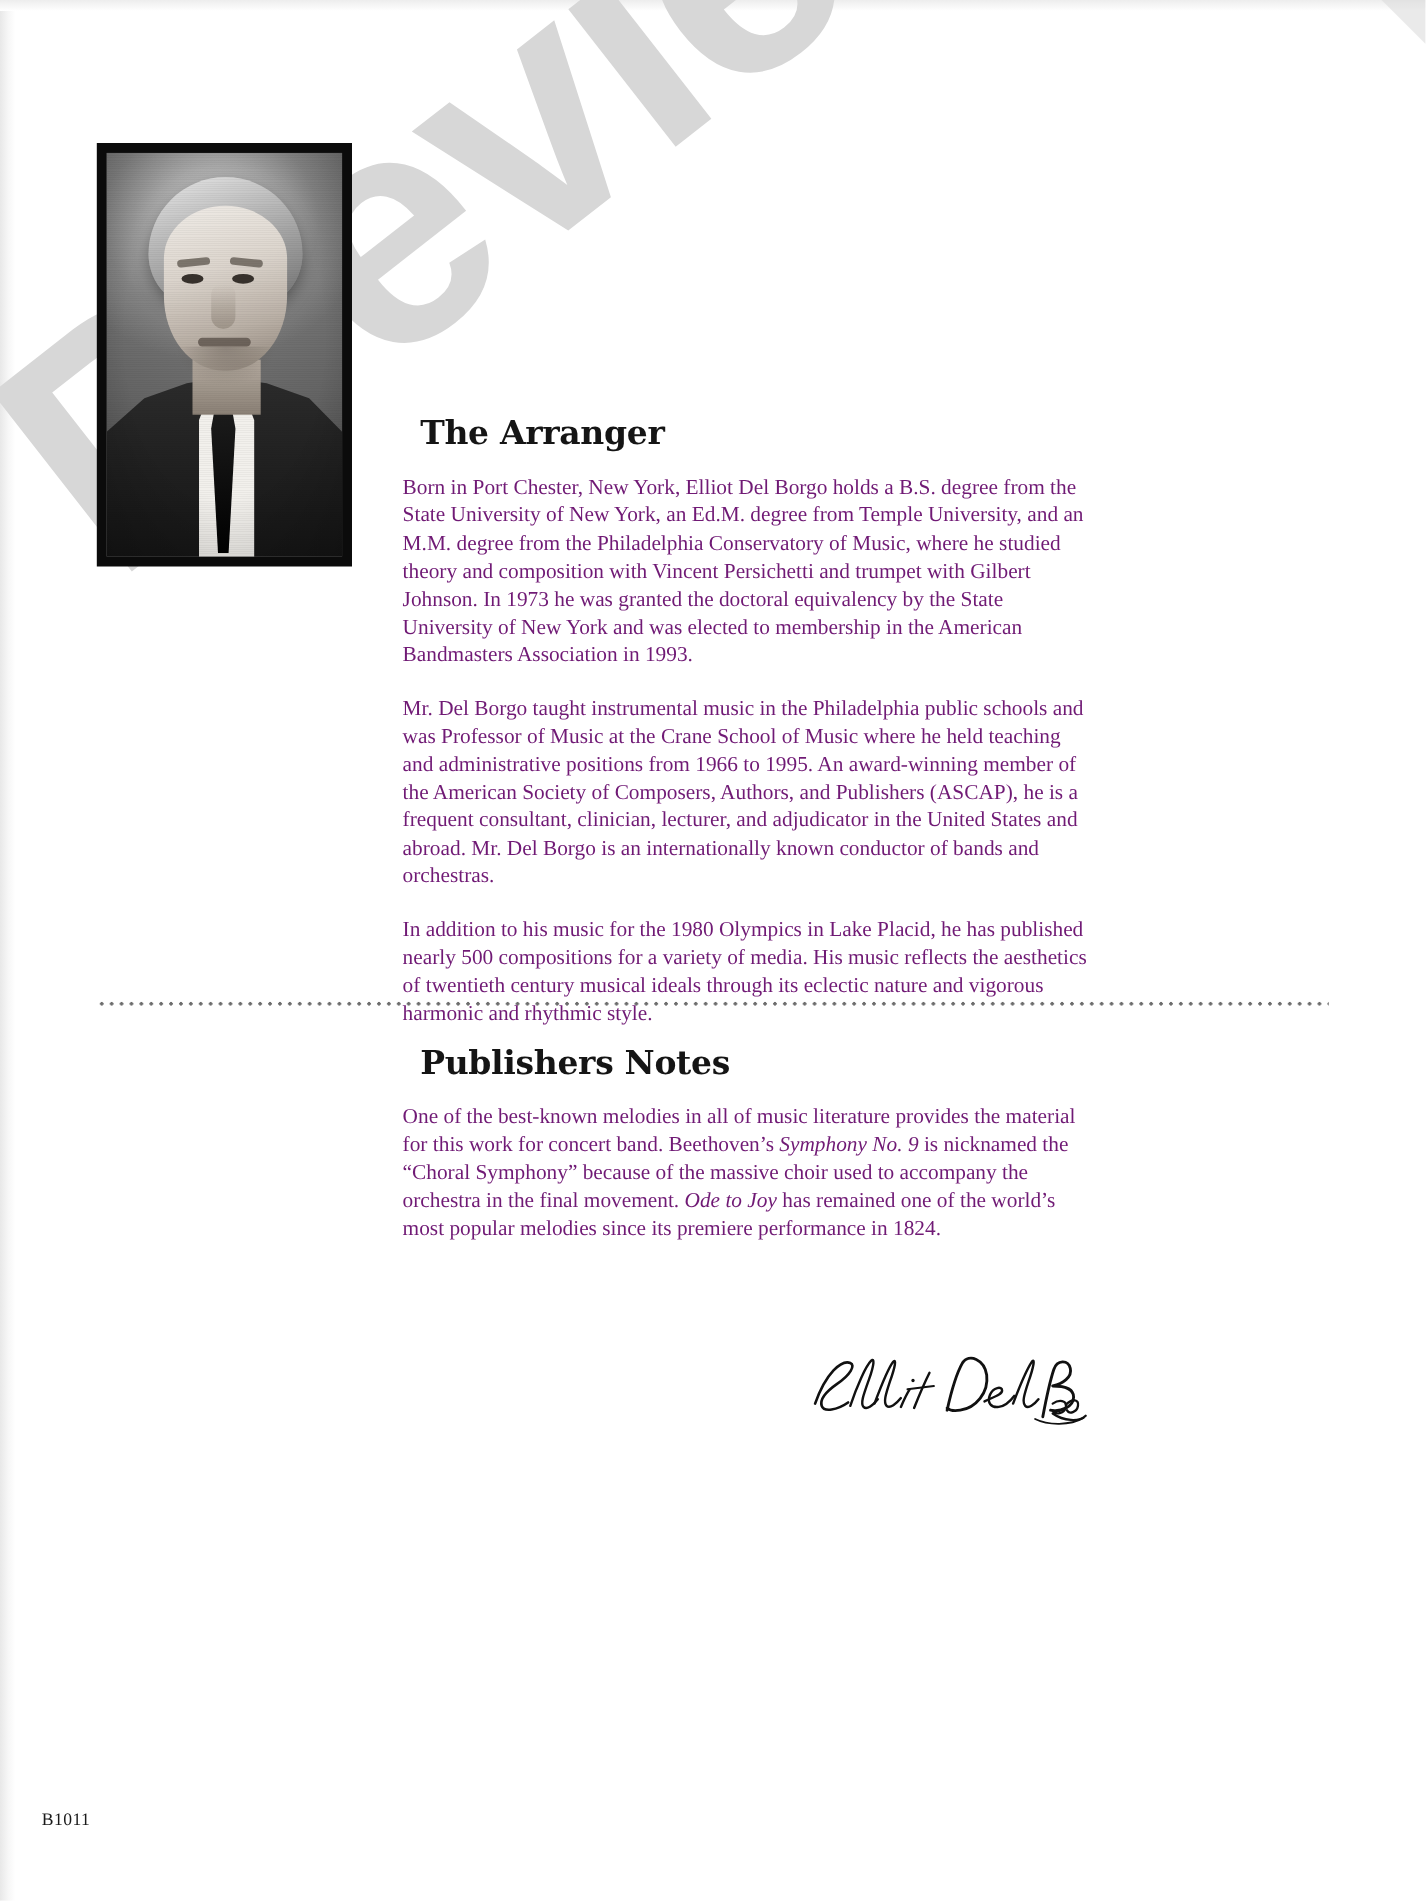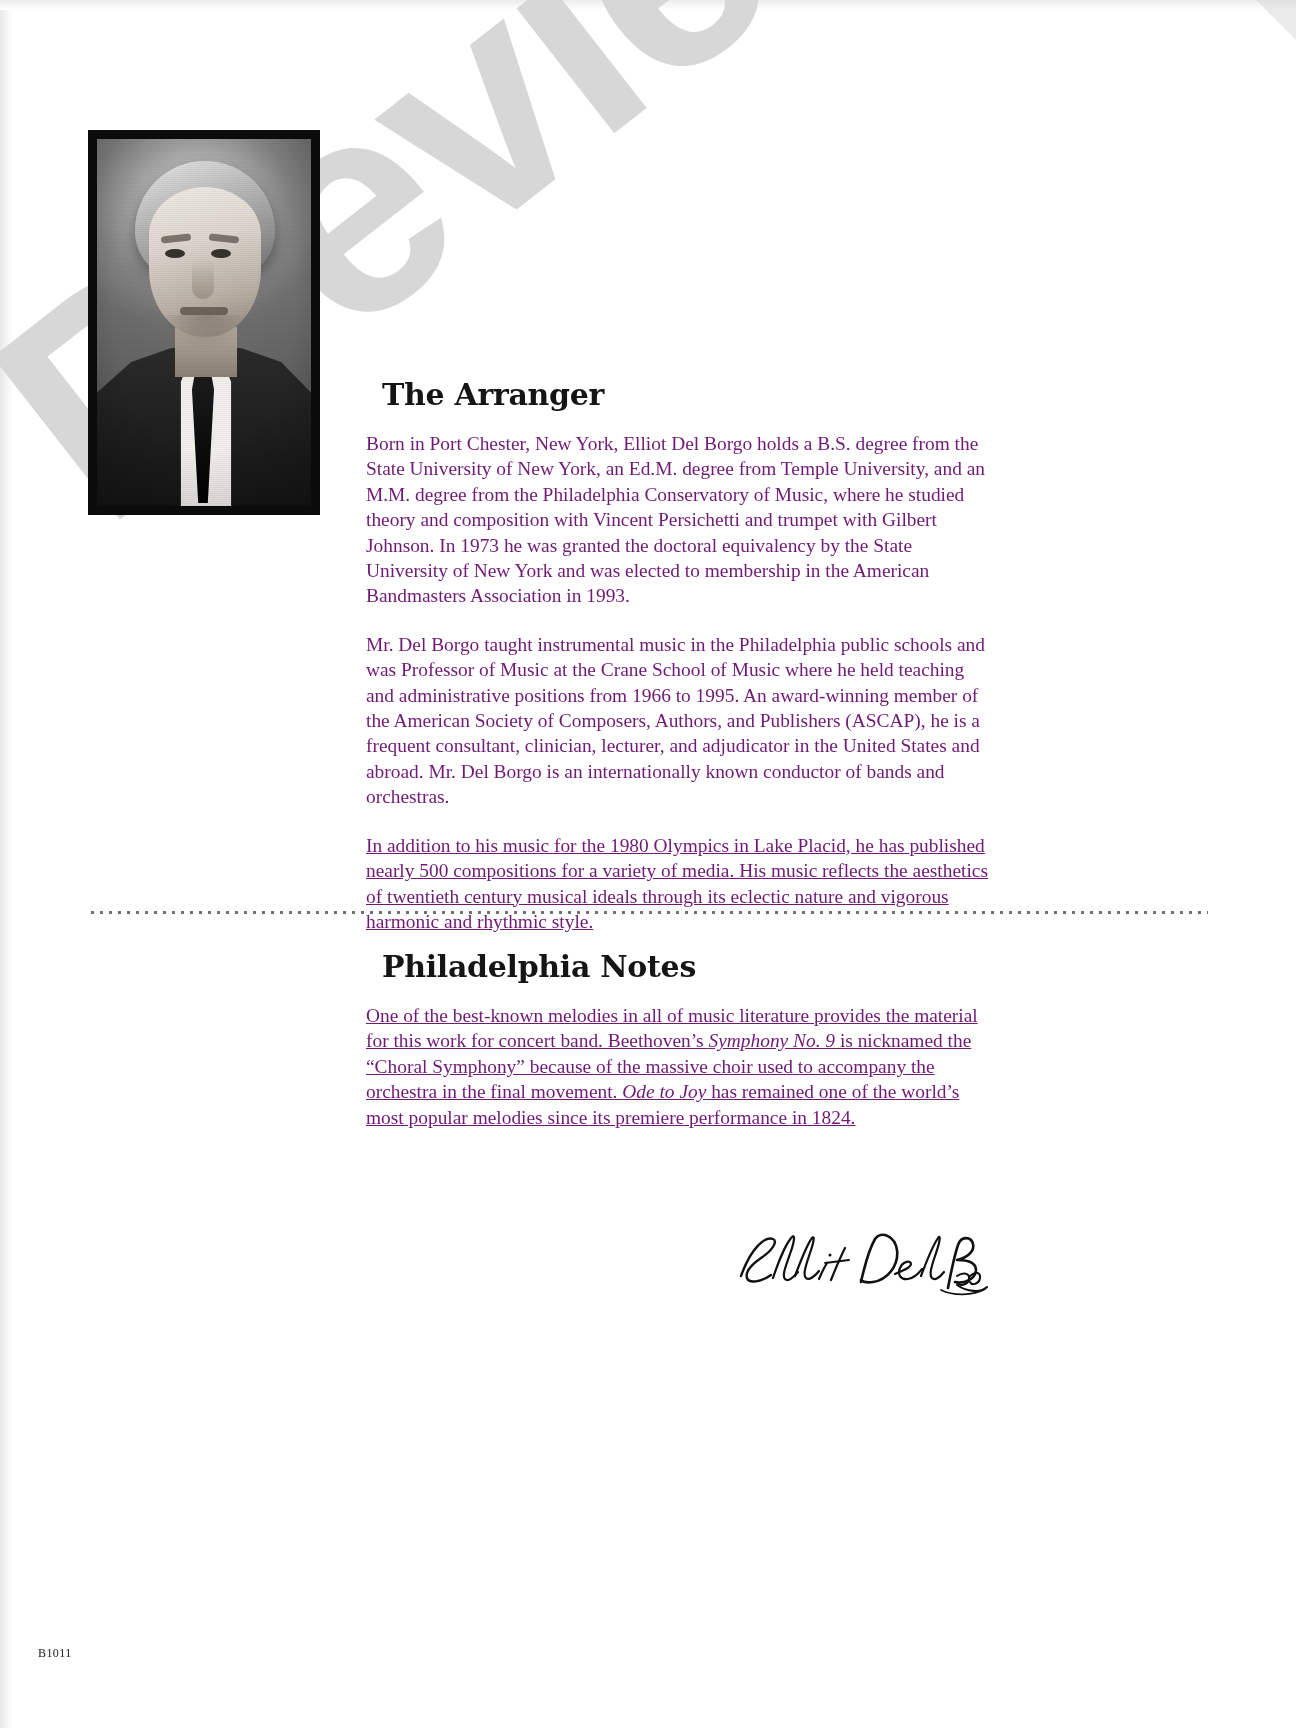--- a/index.html
+++ b/index.html
@@ -205,21 +205,21 @@
     color: #151515;
   }
 
   p.body-text {
     font-size: 19.4px;
     line-height: 25.4px;
     margin: 0 0 23px 0;
     text-align: left;
     color: #701a75;
   }
-  p.body-text:last-child { margin-bottom: 0; text-decoration: underline; }
+  p.body-text:last-child { margin-bottom: 0; }
 
   em { font-style: italic; }
 
   .block-arranger { position: absolute; top: 378px; left: 0; width: 624px; }
   .block-notes    { position: absolute; top: 950px; left: 0; width: 624px; }
 
   
   .divider {
     position: absolute;
     left: 88px;
@@ -242,21 +242,21 @@
     height: 75px;
     z-index: 11;
   }
   .signature svg { display: block; }
 
   
   .footer-code {
     position: absolute;
     left: 38px;
     top: 1646px;
-    font-size: 12px;
+    font-size: 16px;
     letter-spacing: 0.4px;
     color: #1a1a1a;
     z-index: 11;
   }
 </style>
 </head>
 <body>
 
 <div class="page-edge-left"></div>
 <div class="page-edge-top"></div>
@@ -287,21 +287,21 @@
 <div class="content">
 
   <div class="block-arranger">
     <h2 class="section-title">The Arranger</h2>
     <p class="body-text">Born in Port Chester, New York, Elliot Del Borgo holds a B.S. degree from the State University of New York, an Ed.M. degree from Temple University, and an M.M. degree from the Philadelphia Conservatory of Music, where he studied theory and composition with Vincent Persichetti and trumpet with Gilbert Johnson. In 1973 he was granted the doctoral equivalency by the State University of New York and was elected to membership in the American Bandmasters Association in 1993.</p>
     <p class="body-text">Mr. Del Borgo taught instrumental music in the Philadelphia public schools and was Professor of Music at the Crane School of Music where he held teaching and administrative positions from 1966 to 1995. An award-winning member of the American Society of Composers, Authors, and Publishers (ASCAP), he is a frequent consultant, clinician, lecturer, and adjudicator in the United States and abroad. Mr. Del Borgo is an internationally known conductor of bands and orchestras.</p>
     <p class="body-text">In addition to his music for the 1980 Olympics in Lake Placid, he has published nearly 500 compositions for a variety of media. His music reflects the aesthetics of twentieth century musical ideals through its eclectic nature and vigorous harmonic and rhythmic style.</p>
   </div>
 
   <div class="block-notes">
-    <h2 class="section-title">Philadelphia Notes</h2>
+    <h2 class="section-title">Publishers Notes</h2>
     <p class="body-text"><span>One of the best-known melodies in all of music literature provides the material for this work for concert band. Beethoven’s </span><em>Symphony No. 9</em><span> is nicknamed the “Choral Symphony” because of the massive choir used to accompany the orchestra in the final movement. </span><em>Ode to Joy</em><span> has remained one of the world’s most popular melodies since its premiere performance in 1824.</span></p>
   </div>
 
 </div>
 
 <div class="divider"></div>
 
 <div class="signature" title="Elliot Del Borgo">
   <svg width="255" height="75" viewBox="0 0 255 75" xmlns="http://www.w3.org/2000/svg">
     <g fill="none" stroke="#111111" stroke-linecap="round" stroke-linejoin="round">

